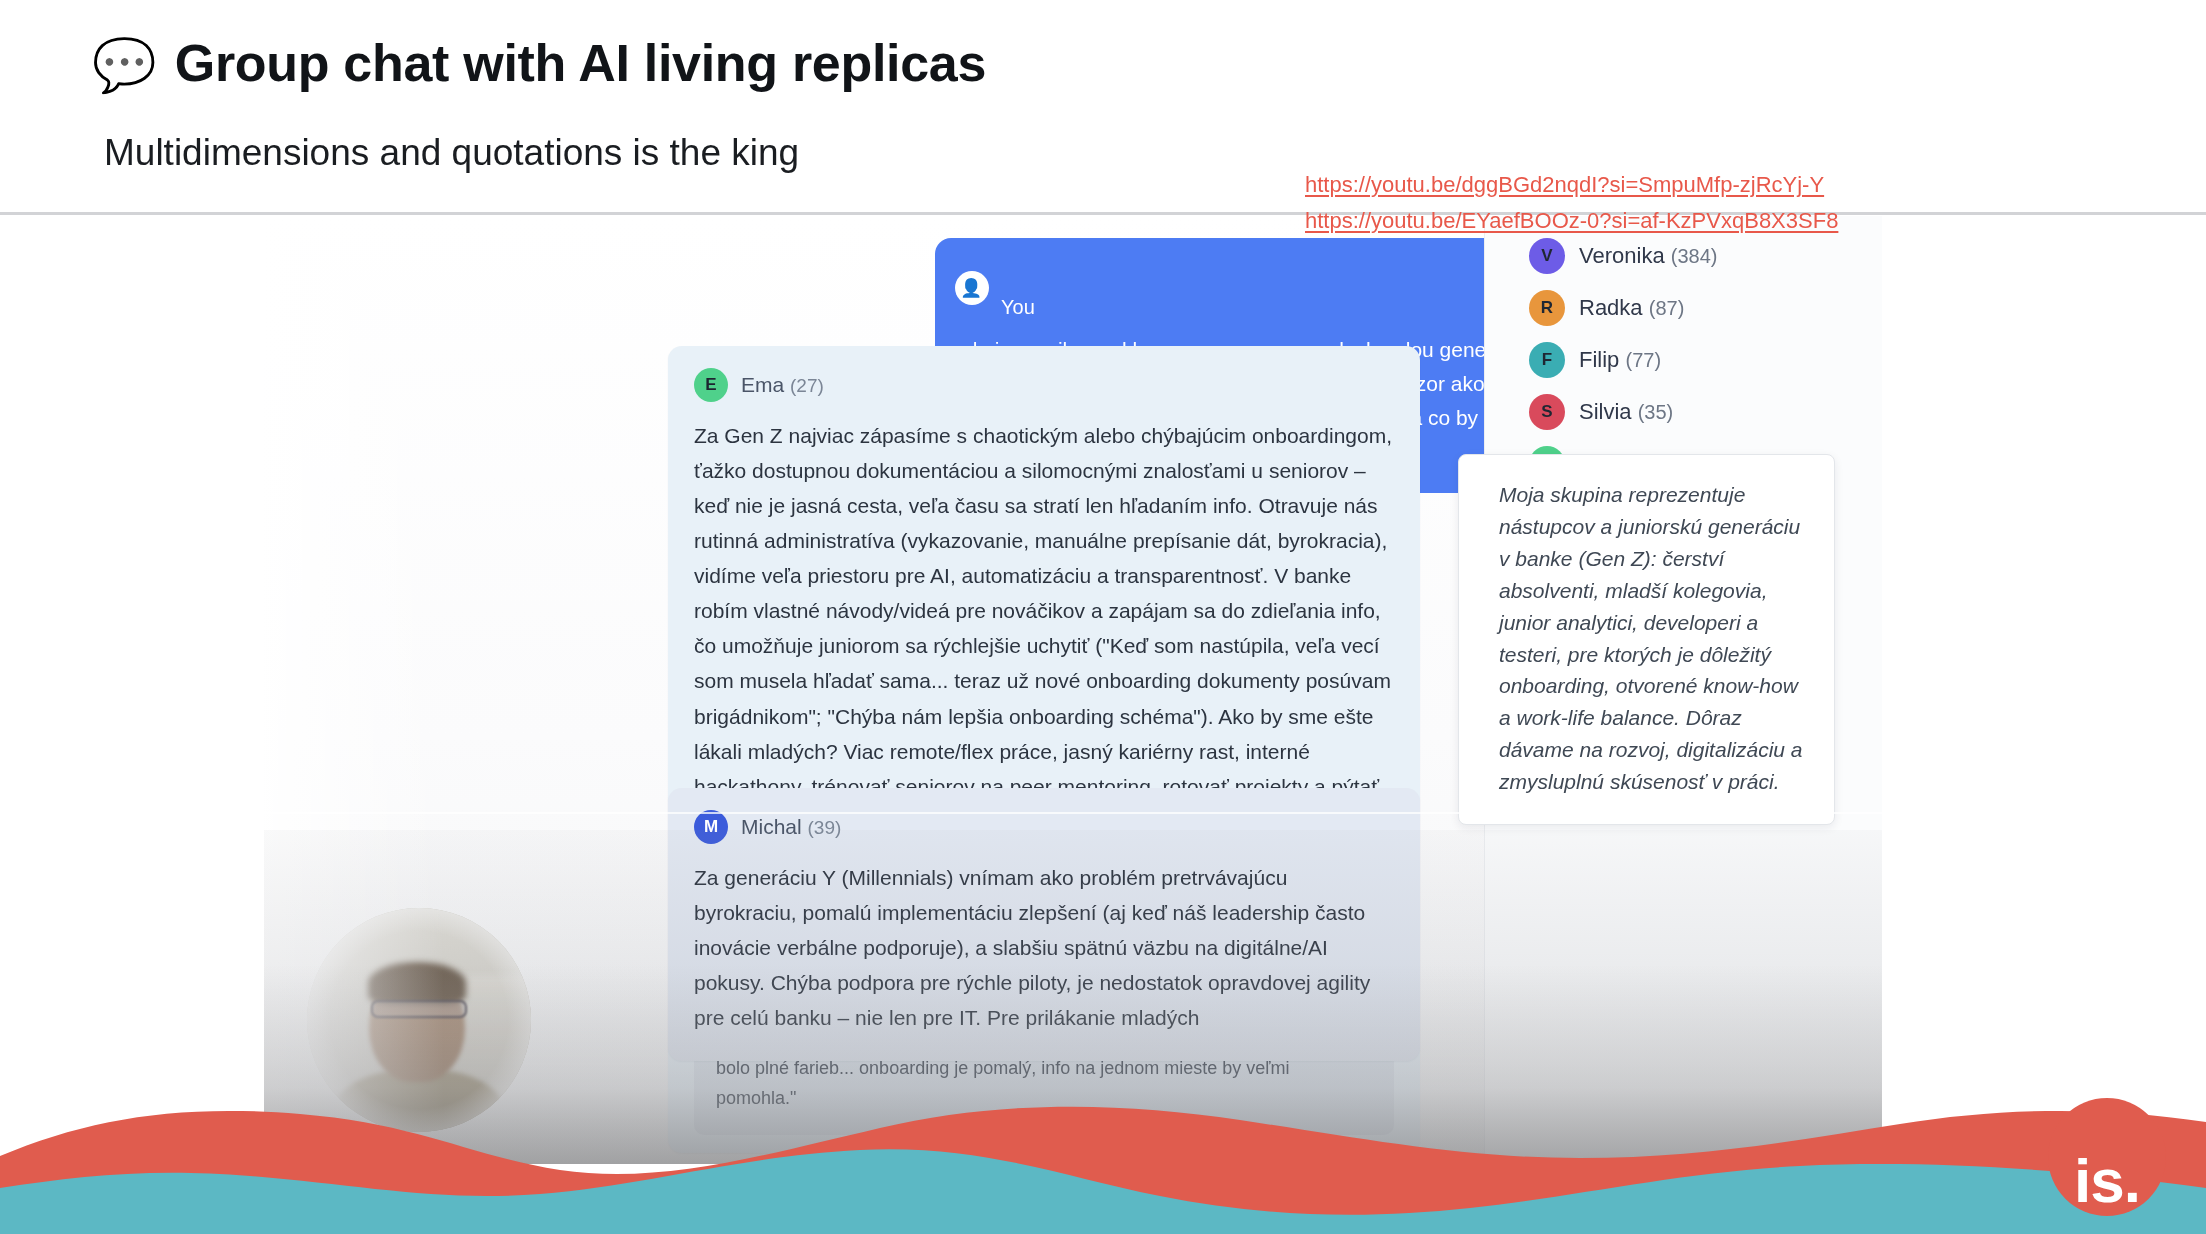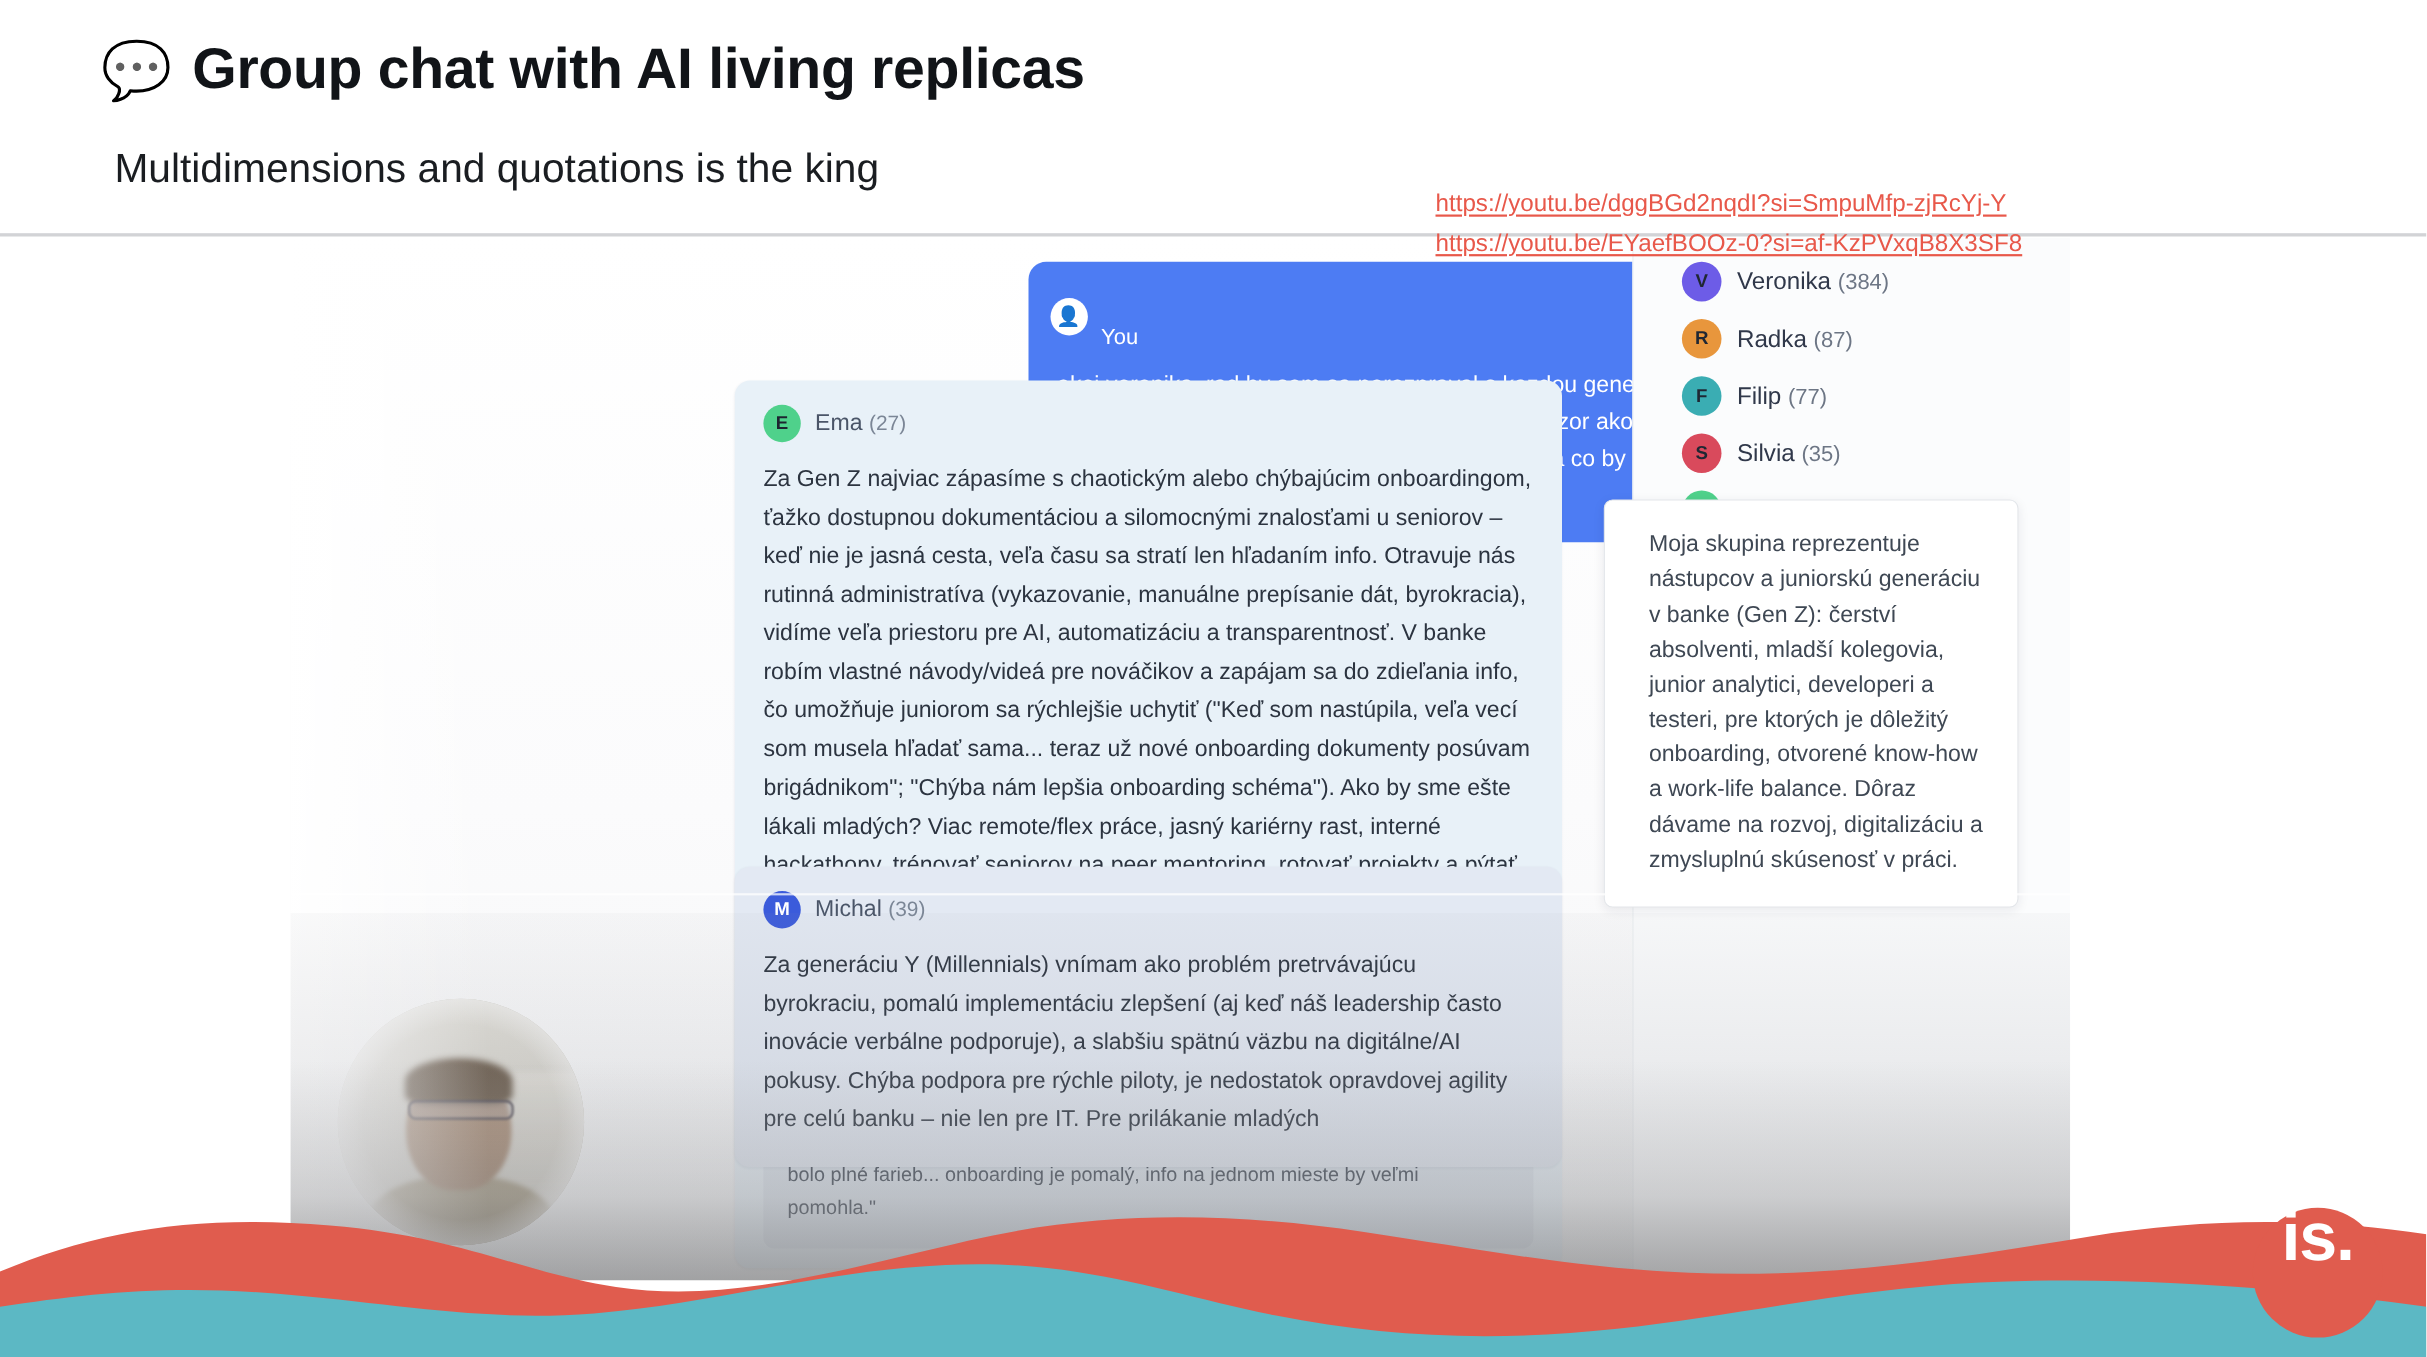--- a/index.html
+++ b/index.html
@@ -270,20 +270,21 @@
   .tooltip-card {
     position: absolute;
     left: -27px;
     top: 238px;
     width: 377px;
     background: #ffffff;
     border: 1px solid #e3e6ea;
     border-radius: 8px;
     box-shadow: 0 3px 10px rgba(20,30,50,0.08);
     padding: 24px 24px 26px 40px;
+    font-style: italic;
   }
   .tooltip-text {
     font-size: 21px;
     line-height: 1.52;
     color: #3f4854;
   }
 
   
   .webcam {
     position: absolute;
@@ -413,21 +414,21 @@
   }
   .brand-badge {
     position: absolute;
     right: 40px;
     bottom: 18px;
     width: 118px;
     height: 118px;
     border-radius: 50%;
     background: #e05c4e;
     display: flex;
-    align-items: flex-start;
+    align-items: flex-end;
     justify-content: center;
     z-index: 10;
   }
   .brand-badge span {
     color: #ffffff;
     font-size: 62px;
     font-weight: bold;
     letter-spacing: -1px;
     line-height: 1;
     transform: translateY(-4px);

